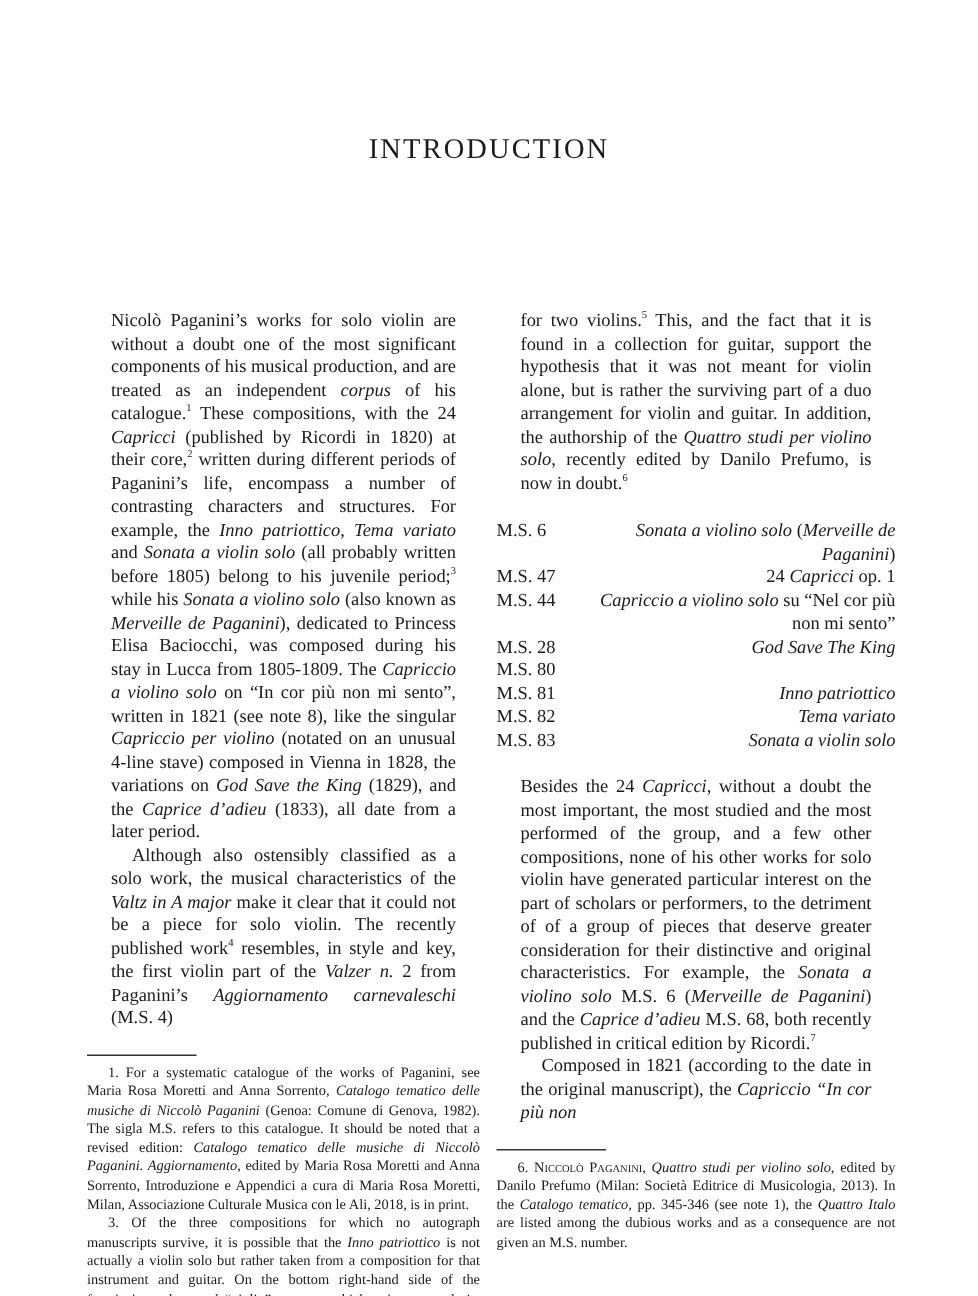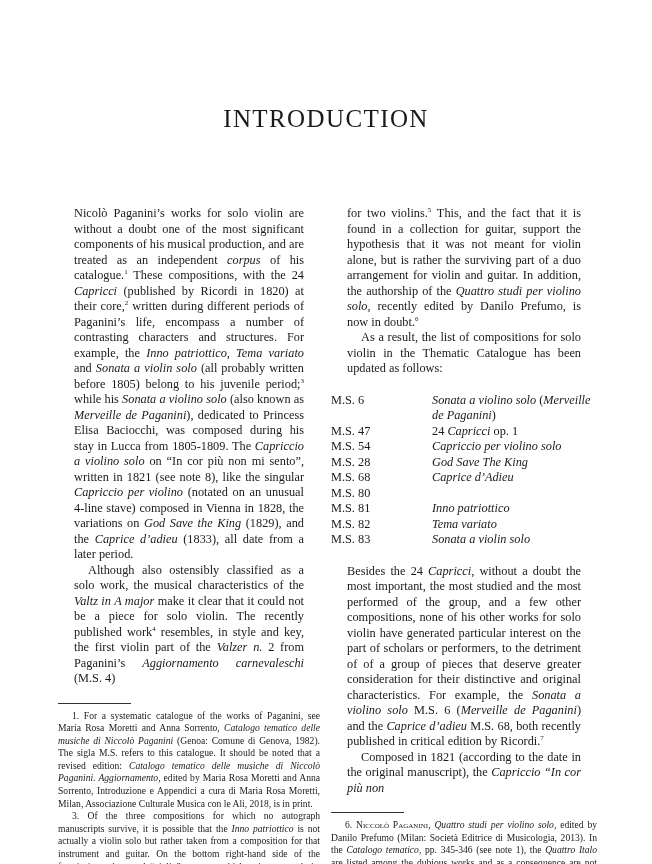--- a/index.html
+++ b/index.html
@@ -2,42 +2,42 @@
 <html><head>
 <meta charset="utf-8">
 <style>
   html, body { margin: 0; padding: 0; background: #ffffff; }
   body {
     width: 652px; height: 864px; position: relative; overflow: hidden;
     font-family: "Liberation Serif", "DejaVu Serif", serif;
     color: #1a1a1a;
   }
   .title {
-    position: absolute; left: 0; top: 88px; width: 652px;
-    text-align: center; font-size: 25px; letter-spacing: 1.4px;
+    position: absolute; left: 0; top: 76px; width: 652px;
+    text-align: center; font-size: 19px; letter-spacing: 1.4px;
     font-weight: normal;
   }
   .col { position: absolute; top: 190px; }
   .col-left { left: 58px; width: 262px; }
   .col-right { left: 331px; width: 266px; }
   .body-text {
     font-size: 12.3px; line-height: 15.5px; text-align: justify;
     margin: 16px; hyphens: auto;
   }
   .body-text p { margin: 0; text-indent: 0; }
   .body-text p.indent { text-indent: 14px; }
   .fn-rule { width: 73px; border-top: 1px solid #333; margin: 14px 0 6px 0; }
   .footnotes { font-size: 9.6px; line-height: 12.6px; text-align: justify; }
   .footnotes p { margin: 0; text-indent: 14px; }
   .sc { font-variant: small-caps; }
   i { font-style: italic; }
   .ms-table { margin: 8px 0 10px 0; font-size: 12.3px; line-height: 15.5px; }
-  .ms-row { display: flex; gap: 46px; }
+  .ms-row { display: flex; }
   .ms-num { width: 55px; flex: none; }
-  .ms-title { flex: 1; }
+  .ms-title { flex: 1; text-align: right; }
   sup { font-size: 7px; vertical-align: super; line-height: 0; }
 </style>
 </head>
 <body>
 
 <h1 class="title">INTRODUCTION</h1>
 
 <div class="col col-left">
   <div class="body-text">
       <p>Nicolò Paganini’s works for solo violin are without a doubt one of the most significant components of his musical production, and are treated as an independent <i>corpus</i> of his catalogue.<sup>1</sup> These compositions, with the 24 <i>Capricci</i> (published by Ricordi in 1820) at their core,<sup>2</sup> written during different periods of Paganini’s life, encompass a number of contrasting characters and structures. For example, the <i>Inno patriottico</i>, <i>Tema variato</i> and <i>Sonata a violin solo</i> (all probably written before 1805) belong to his juvenile period;<sup>3</sup> while his <i>Sonata a violino solo</i> (also known as <i>Merveille de Paganini</i>), dedicated to Princess Elisa Baciocchi, was composed during his stay in Lucca from 1805-1809. The <i>Capriccio a violino solo</i> on “In cor più non mi sento”, written in 1821 (see note 8), like the singular <i>Capriccio per violino</i> (notated on an unusual 4-line stave) composed in Vienna in 1828, the variations on <i>God Save the King</i> (1829), and the <i>Caprice d’adieu</i> (1833), all date from a later period.</p>
@@ -47,42 +47,37 @@
   <div class="footnotes">
       <p>1. For a systematic catalogue of the works of Paganini, see Maria Rosa Moretti and Anna Sorrento, <i>Catalogo tematico delle musiche di Niccolò Paganini</i> (Genoa: Comune di Genova, 1982). The sigla M.S. refers to this catalogue. It should be noted that a revised edition: <i>Catalogo tematico delle musiche di Niccolò Paganini. Aggiornamento</i>, edited by Maria Rosa Moretti and Anna Sorrento, Introduzione e Appendici a cura di Maria Rosa Moretti, Milan, Associazione Culturale Musica con le Ali, 2018, is in print.</p>
       <p>3. Of the three compositions for which no autograph manuscripts survive, it is possible that the <i>Inno patriottico</i> is not actually a violin solo but rather taken from a composition for that instrument and guitar. On the bottom right-hand side of the frontispiece, the word “violin” appears, which points towards its probably being the violin part of a work for more instruments. See: <span class="sc">Moretti–Sorrento</span>, <i>Catalogo tematico</i>, p. 255.</p>
       <p>4. <span class="sc">Nicolò Paganini</span>, <i>Sei piccoli Valtz per violino e chitarra</i>, edited, and with a realisation of the guitar part by Italo Vescovo (Bologna: Ut Orpheus, 2017).</p>
     </div>
 </div>
 
 <div class="col col-right">
   <div class="body-text">
       <p>for two violins.<sup>5</sup> This, and the fact that it is found in a collection for guitar, support the hypothesis that it was not meant for violin alone, but is rather the surviving part of a duo arrangement for violin and guitar. In addition, the authorship of the <i>Quattro studi per violino solo</i>, recently edited by Danilo Prefumo, is now in doubt.<sup>6</sup></p>
-      <p class="indent">As a result, the list of compositions for solo violin in the Thematic Catalogue has been updated as follows:</p>
     </div>
   <div class="ms-table">
       <div class="ms-row">
         <span class="ms-num">M.S. 6</span>
         <span class="ms-title"><i>Sonata a violino solo</i> (<i>Merveille de Paganini</i>)</span>
       </div>
       <div class="ms-row">
         <span class="ms-num">M.S. 47</span>
         <span class="ms-title">24 <i>Capricci</i> op. 1</span>
       </div>
       <div class="ms-row">
-        <span class="ms-num">M.S. 54</span>
-        <span class="ms-title"><i>Capriccio per violino solo</i></span>
+        <span class="ms-num">M.S. 44</span>
+        <span class="ms-title"><i>Capriccio a violino solo</i> su “Nel cor più non mi sento”</span>
       </div>
       <div class="ms-row">
         <span class="ms-num">M.S. 28</span>
         <span class="ms-title"><i>God Save The King</i></span>
-      </div>
-      <div class="ms-row">
-        <span class="ms-num">M.S. 68</span>
-        <span class="ms-title"><i>Caprice d’Adieu</i></span>
       </div>
       <div class="ms-row">
         <span class="ms-num">M.S. 80</span>
       </div>
       <div class="ms-row">
         <span class="ms-num">M.S. 81</span>
         <span class="ms-title"><i>Inno patriottico</i></span>
       </div>
       <div class="ms-row">
         <span class="ms-num">M.S. 82</span>

